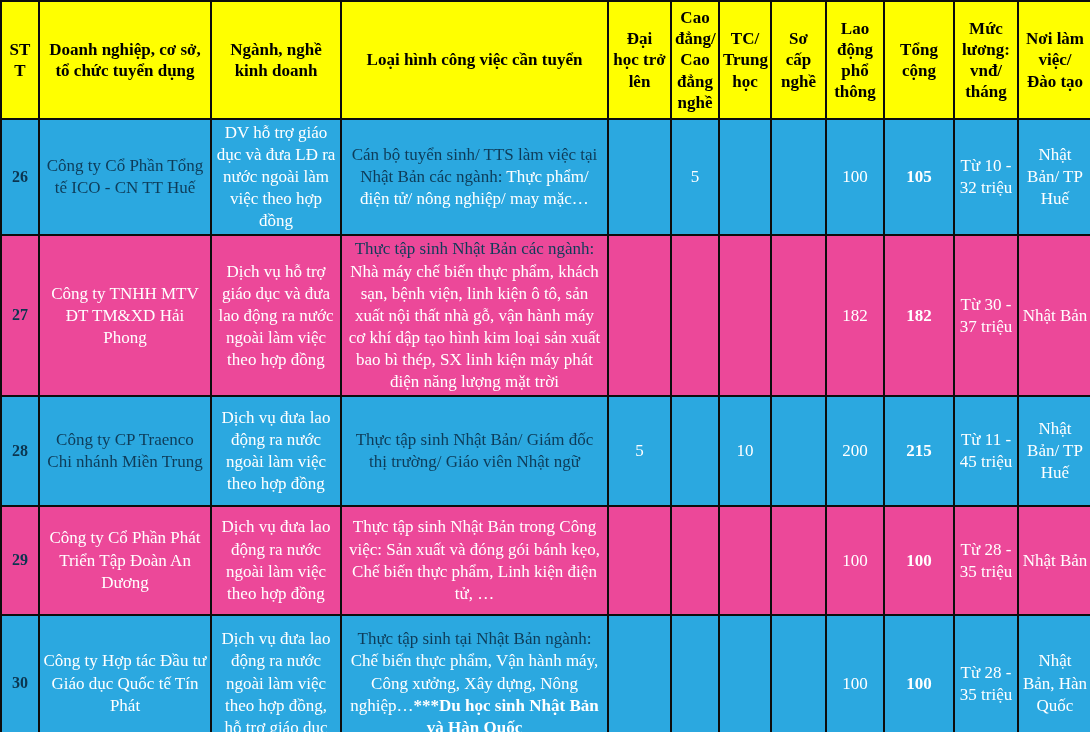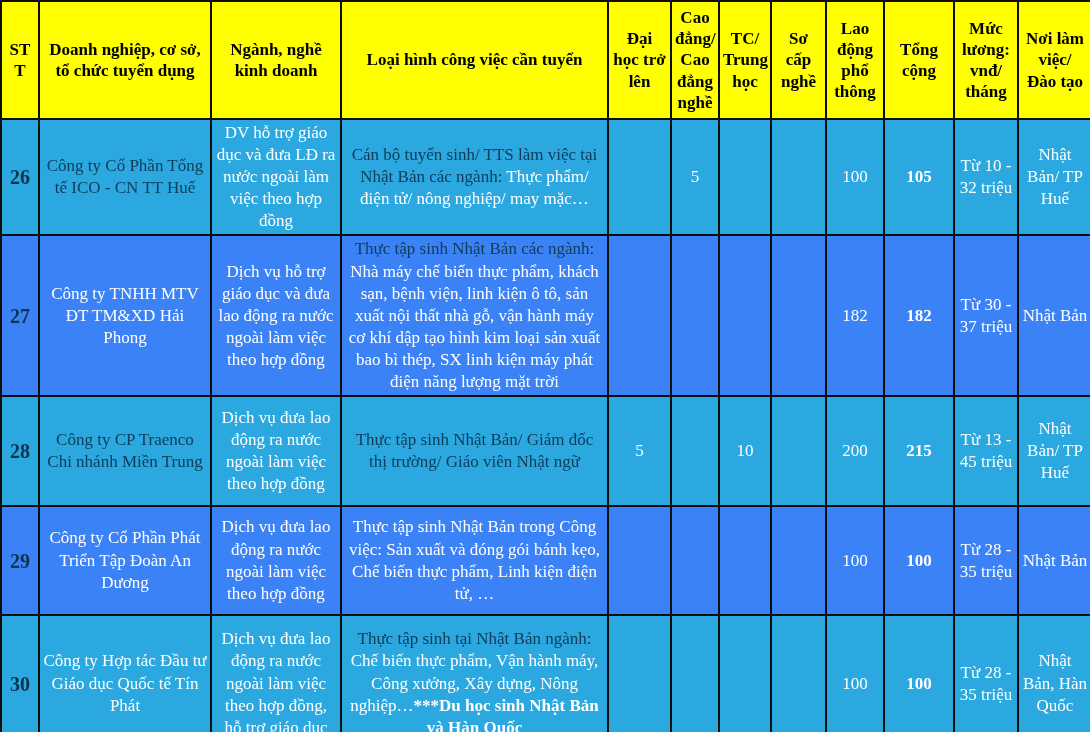--- a/index.html
+++ b/index.html
@@ -8,28 +8,28 @@
   table{border-collapse:collapse;table-layout:fixed;width:1090px;}
   th,td{border:2px solid #0d0d0d;overflow:hidden;text-align:center;
         vertical-align:middle;padding:2px 3px;box-sizing:border-box;}
   th.no-r,td.no-r{border-right:none;}
   
   thead tr{height:118px;}
   th{background:#FFFF00;color:#000000;font-weight:bold;font-size:17px;line-height:1.25;}
   th.c-stt{word-break:break-all;padding:0 3px;}
   
   tr.r-blue td{background:#2BA8E0;}
-  tr.r-green td{background:#3b82f6;}
+  tr.r-green td{background:#ec4899;}
   tr.h26{height:109px;}
   tr.h27{height:145px;}
   tr.h28{height:110px;}
   tr.h29{height:109px;}
   tr.h30{height:137px;}
   td{font-size:17px;line-height:1.3;}
-  td.stt{font-size:20px;font-weight:bold;color:#0C3550;margin-left:48px;}
+  td.stt{font-size:16px;font-weight:bold;color:#0C3550;margin-left:48px;}
   td.dark,span.dark{color:#0E3C59;}
   td.white,span.white{color:#ffffff;}
   span.lead{font-weight:normal;color:#0E3C59;}
   span.tail{font-weight:bold;color:#ffffff;}
   td.bold{font-weight:bold;text-align:center;}
 </style>
 </head>
 <body>
 
 <table>
@@ -96,21 +96,21 @@
       <td class="stt">28</td>
       <td class="dark">Công ty CP Traenco Chi nhánh Miền Trung</td>
       <td class="white">Dịch vụ đưa lao động ra nước ngoài làm việc theo hợp đồng</td>
       <td><span class="lead"></span><span class="dark">Thực tập sinh Nhật Bản/ Giám đốc thị trường/ Giáo viên Nhật ngữ</span><span class="tail"></span></td>
       <td class="white">5</td>
       <td class="white"></td>
       <td class="white">10</td>
       <td class="white"></td>
       <td class="white">200</td>
       <td class="white bold">215</td>
-      <td class="white">Từ 13 - 45 triệu</td>
+      <td class="white">Từ 11 - 45 triệu</td>
       <td class="white no-r">Nhật Bản/ TP Huế</td>
     </tr>
     <tr class="r-green h29">
       <td class="stt">29</td>
       <td class="white">Công ty Cổ Phần Phát Triển Tập Đoàn An Dương</td>
       <td class="white">Dịch vụ đưa lao động ra nước ngoài làm việc theo hợp đồng</td>
       <td><span class="lead"></span><span class="white">Thực tập sinh Nhật Bản trong Công việc: Sản xuất và đóng gói bánh kẹo, Chế biến thực phẩm, Linh kiện điện tử, …</span><span class="tail"></span></td>
       <td class="white"></td>
       <td class="white"></td>
       <td class="white"></td>

